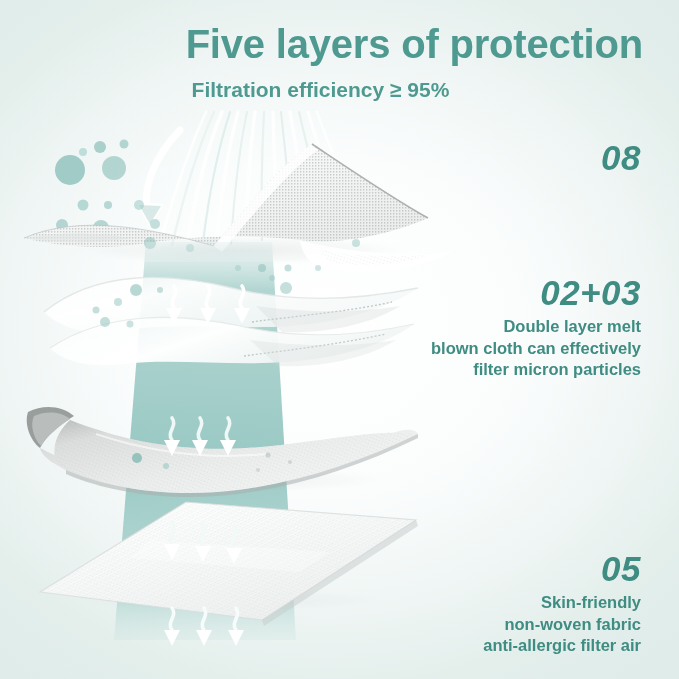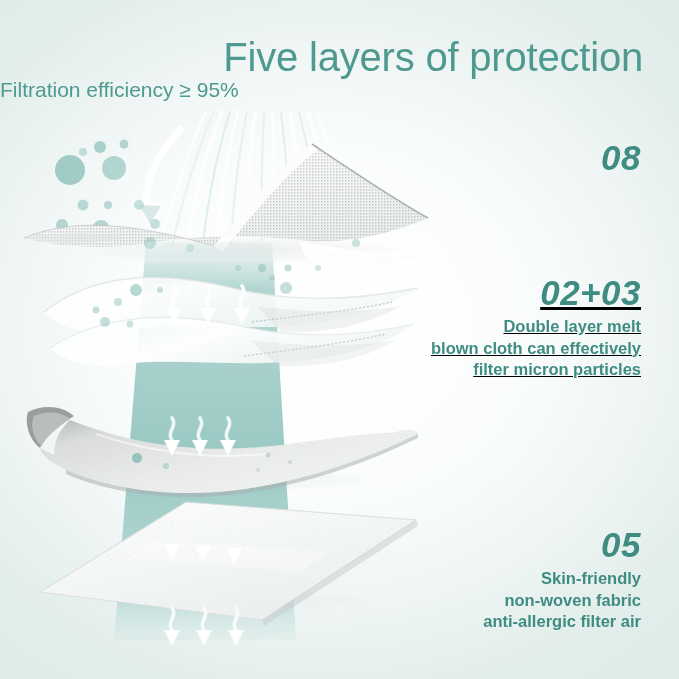--- a/index.html
+++ b/index.html
@@ -51,47 +51,47 @@
   .block-desc {
     font-size: 16.5px;
     font-weight: 700;
     color: #3e8c82;
     line-height: 1.32;
     margin: 0;
     white-space: pre-line;
   }
 
   #block-1 { top: 140px; }
-  #block-2 { top: 275px; text-decoration: underline; }
+  #block-2 { top: 275px; }
   #block-3 { top: 404px; }
-  #block-4 { top: 527px; text-align: right; }
+  #block-4 { top: 551px; text-align: right; }
 
   
   #title {
     position: absolute;
-    top: 35px;
+    top: 22px;
     left: 0;
     right: 36px;
     text-align: right;
     font-size: 40px;
-    font-weight: 400;
+    font-weight: 700;
     color: #4e9a90;
     letter-spacing: -0.2px;
     line-height: 1.1;
     margin: 0;
     z-index: 7;
   }
   #subtitle {
     position: absolute;
     top: 78px;
     left: 0;
     right: 38px;
-    text-align: left;
+    text-align: center;
     font-size: 21px;
-    font-weight: 400;
+    font-weight: 700;
     color: #4e9a90;
     margin: 0;
     z-index: 7;
   }
 </style>
 </head>
 <body>
 
 <div id="infographic">
 

